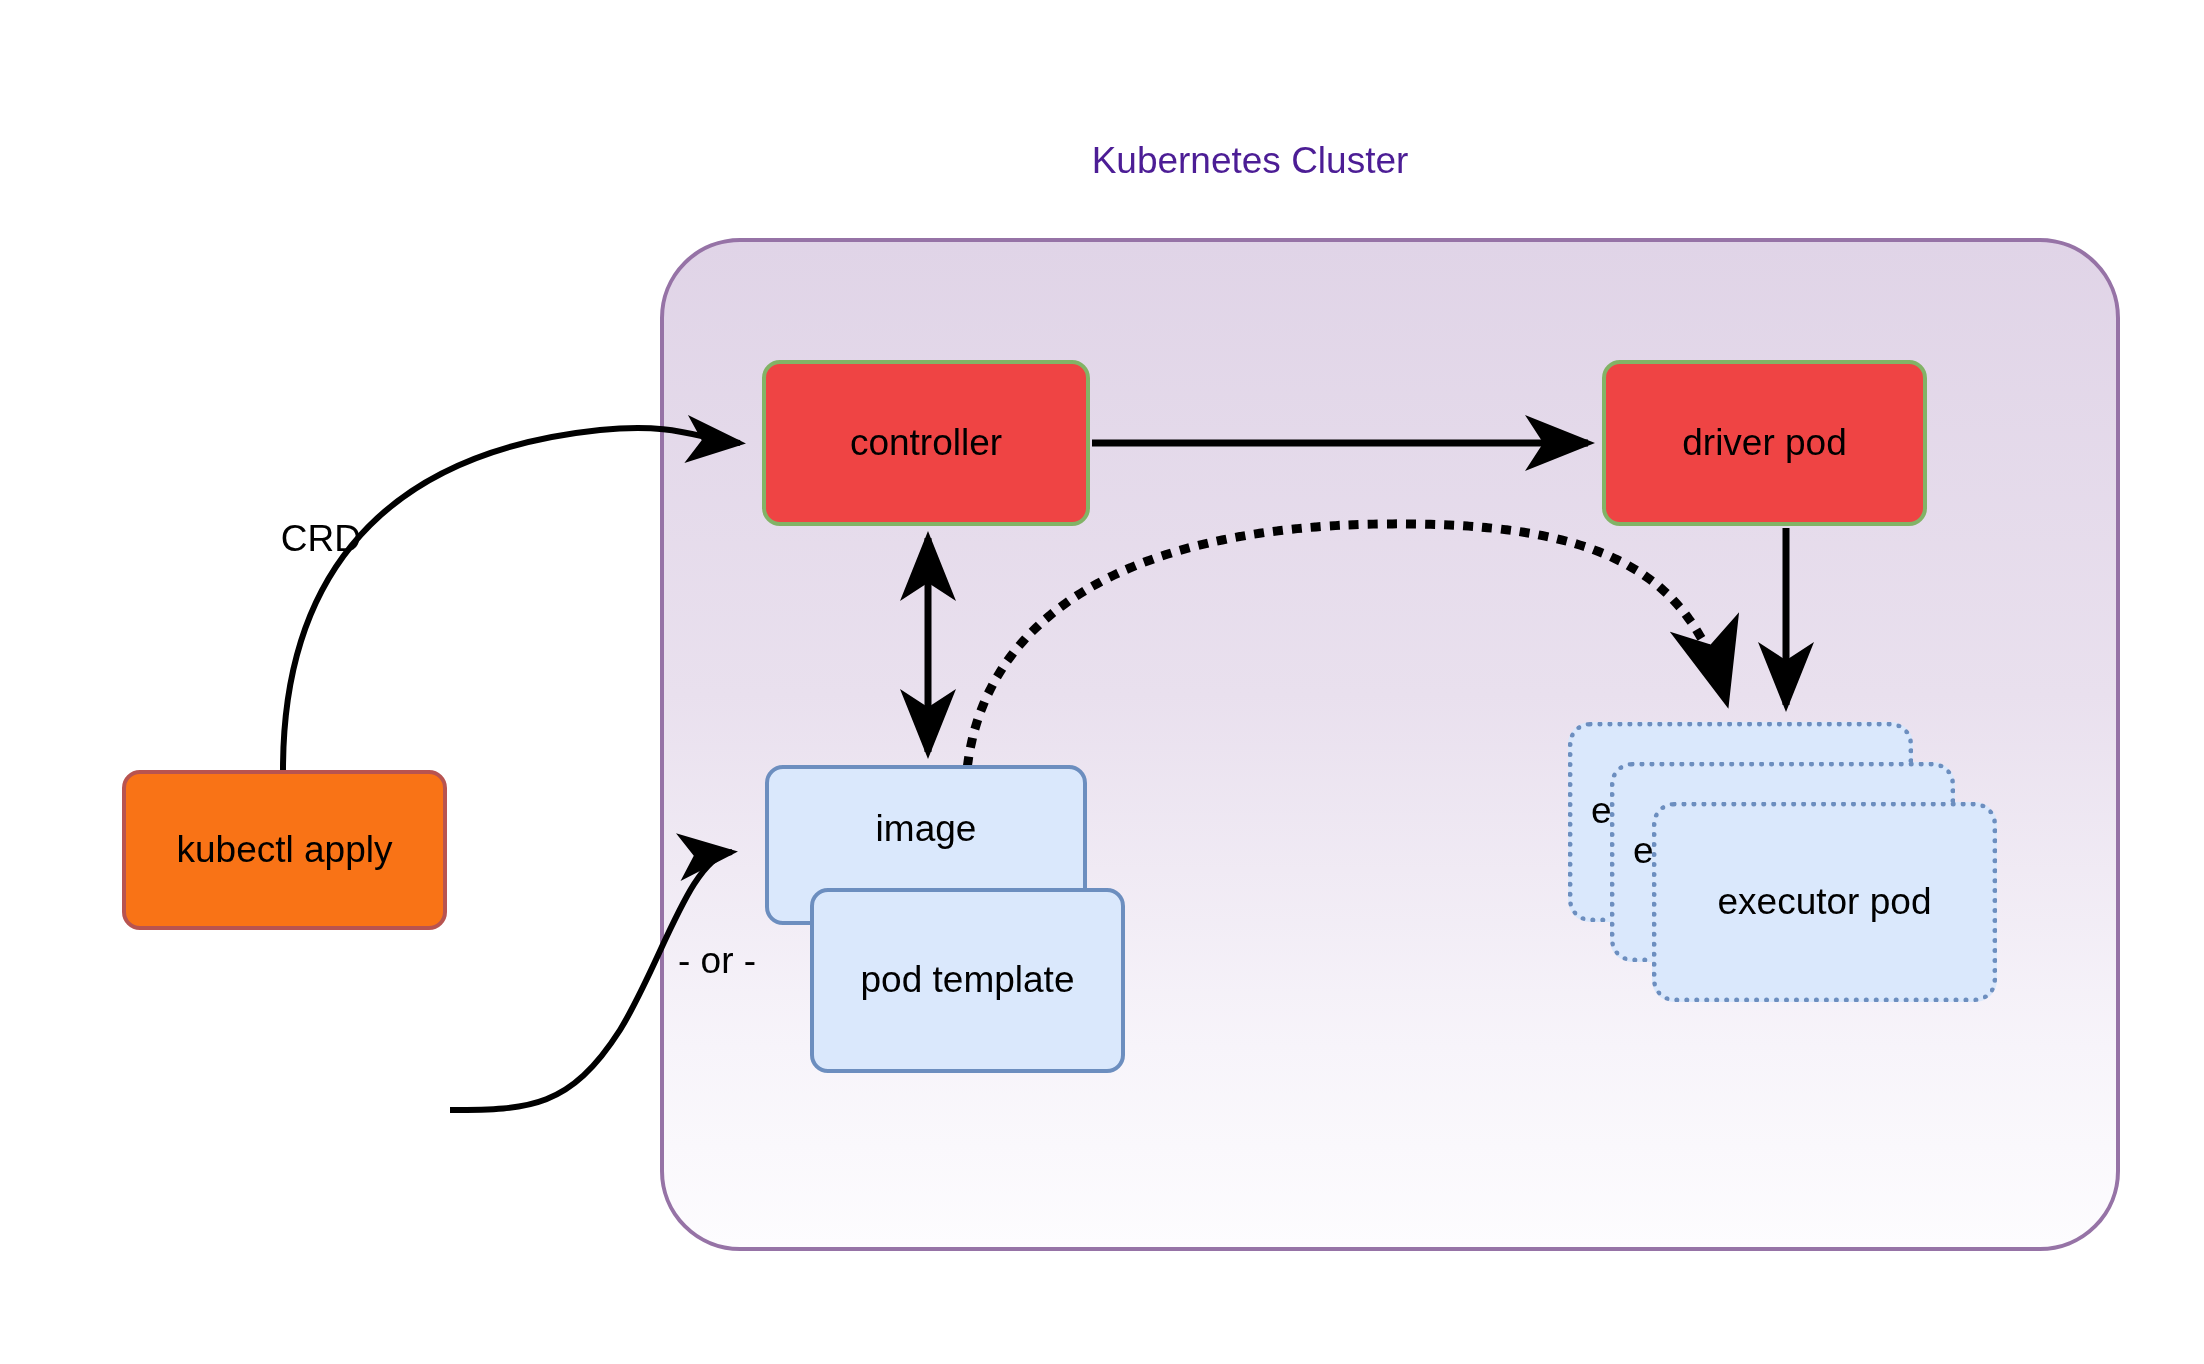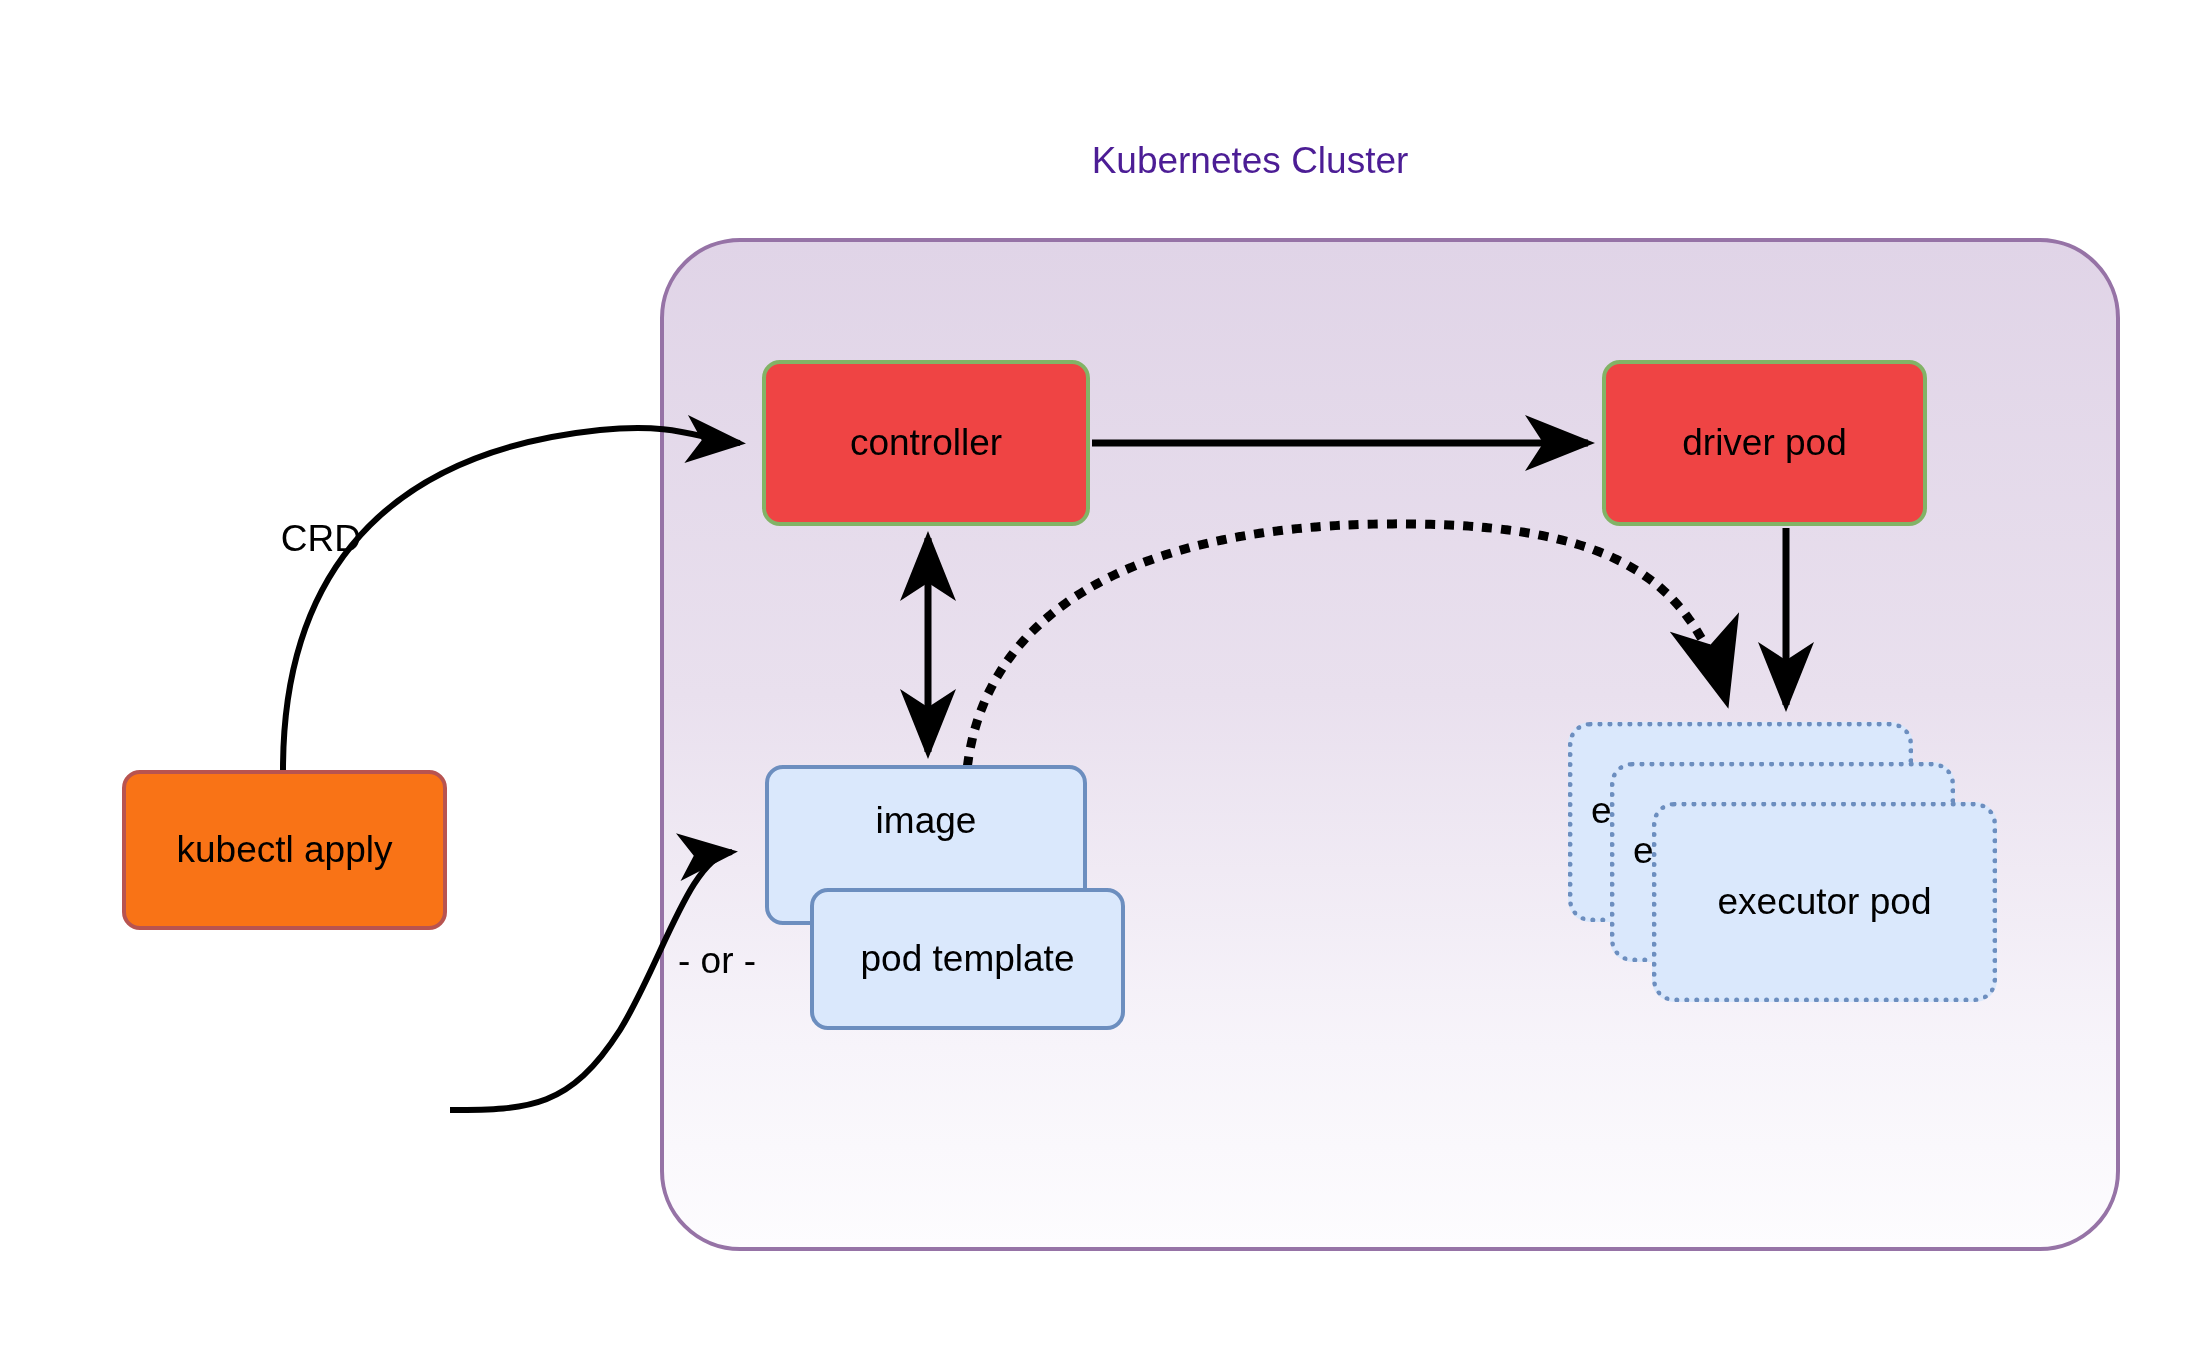--- a/index.html
+++ b/index.html
@@ -143,25 +143,25 @@
   <div class="node green-node z2" style="left:762px; top:360px; width:328px; height:166px;">
     <span>controller</span>
   </div>
 
   <div class="node green-node z2" style="left:1602px; top:360px; width:325px; height:166px;">
     <span>driver pod</span>
   </div>
 
   <div class="or-label">- or -</div>
 
-  <div class="node blue-node z2" style="left:765px; top:765px; width:322px; height:160px; align-items:flex-start; padding-top:30px;">
+  <div class="node blue-node z2" style="left:765px; top:765px; width:322px; height:160px; align-items:flex-start; padding-top:38px;">
     <span>image</span>
   </div>
 
-  <div class="node blue-node z3" style="left:810px; top:888px; width:315px; height:142px;">
+  <div class="node blue-node z3" style="left:810px; top:888px; width:315px; height:185px;">
     <span>pod template</span>
   </div>
 
   <div class="node blue-node-dotted z1" style="left:1568px; top:722px; width:345px; height:200px; align-items:flex-start; justify-content:flex-start; padding:62px 0 0 18px;">
     <span>executor pod</span>
   </div>
 
   <div class="node blue-node-dotted z2" style="left:1610px; top:762px; width:345px; height:200px; align-items:flex-start; justify-content:flex-start; padding:62px 0 0 18px;">
     <span>executor pod</span>
   </div>

